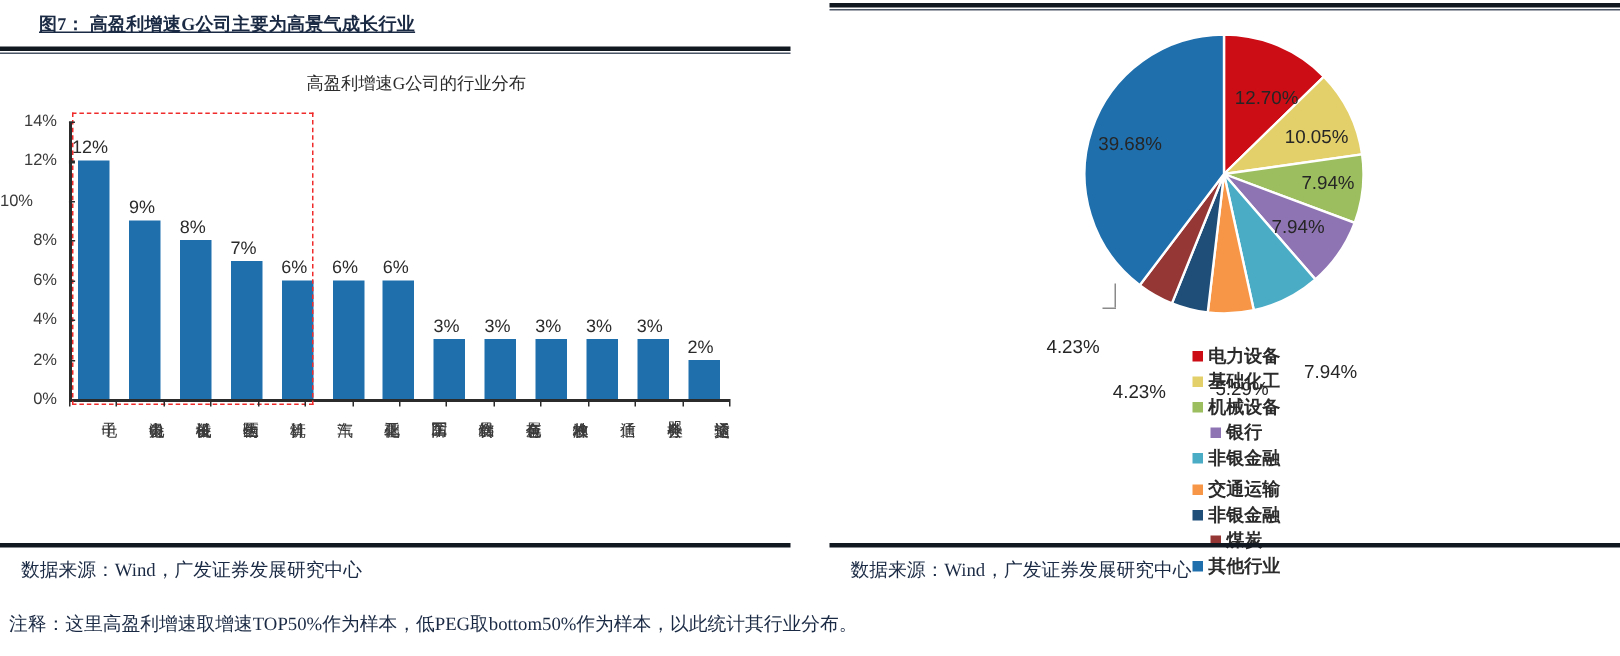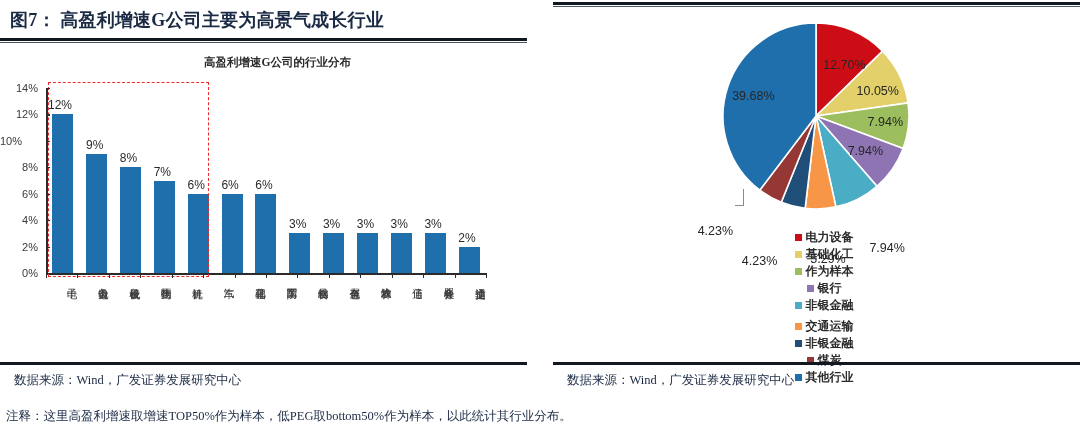--- a/index.html
+++ b/index.html
@@ -13,34 +13,35 @@
   .page { position: relative; width: 1080px; height: 437px; }
 
   .panel { position: absolute; top: 0; height: 437px; }
   .panel-left  { left: 0;   width: 527px; }
   .panel-right { left: 553px; width: 527px; }
 
   
   .fig-title {
     font-family: "Liberation Serif", serif;
     font-weight: bold;
-    font-size: 18px;
+    font-size: 12px;
     color: #1b2a44;
     letter-spacing: .2px;
-    padding: 8px 4px 4px 10px;
-    white-space: nowrap;
+    padding: 8px 4px 4px 26px;
+    white-space: nowrap;
+    text-decoration: underline;
   }
   .rule-thick { height: 2.5px; background: #111820; margin: 2px 0 0 0; }
   .rule-thin  { height: 1px;   background: #4a5565; margin-top: 1.5px; }
 
   
   .sub-title {
     text-align: center;
     font-family: "Liberation Serif", serif;
-    font-weight: bold;
+    font-weight: normal;
     font-size: 11.5px;
     color: #2b2b2b;
     margin-top: 12px;
     margin-left: 28px;
   }
 
   
   .bar-chart {
     position: relative;
     margin: 10px 0 0 0;
@@ -343,21 +344,21 @@
             <div class="legend-item">
               <span class="legend-swatch" style="background: rgb(204, 13, 22);"></span>
               <span class="legend-text">电力设备</span>
             </div>
             <div class="legend-item">
               <span class="legend-swatch" style="background: rgb(227, 208, 106);"></span>
               <span class="legend-text">基础化工</span>
             </div>
             <div class="legend-item">
               <span class="legend-swatch" style="background: rgb(156, 190, 95);"></span>
-              <span class="legend-text">作为样本</span>
+              <span class="legend-text">机械设备</span>
             </div>
             <div class="legend-item">
               <span class="legend-swatch" style="background: rgb(143, 116, 179);"></span>
               <span class="legend-text">银行</span>
             </div>
             <div class="legend-item">
               <span class="legend-swatch" style="background: rgb(75, 172, 198);"></span>
               <span class="legend-text">非银金融</span>
             </div>
           </div>

